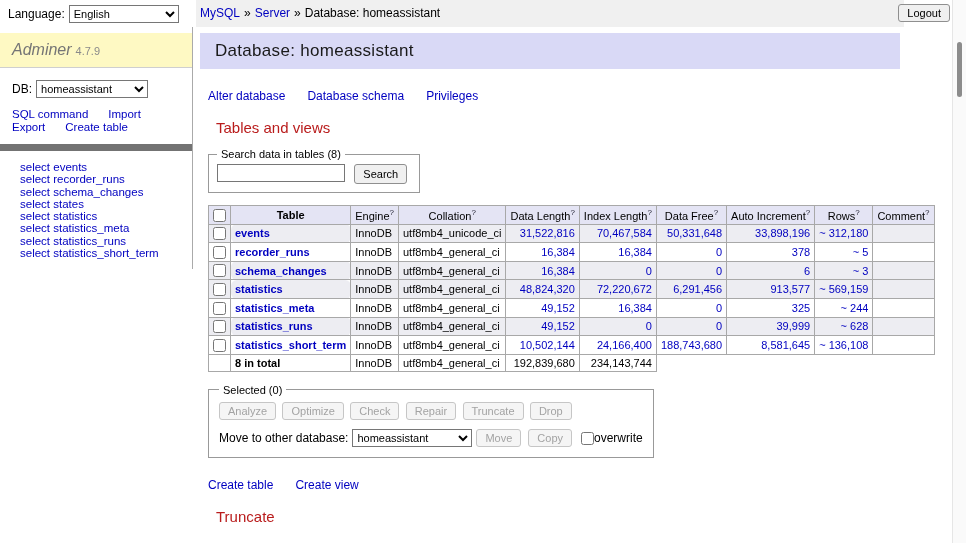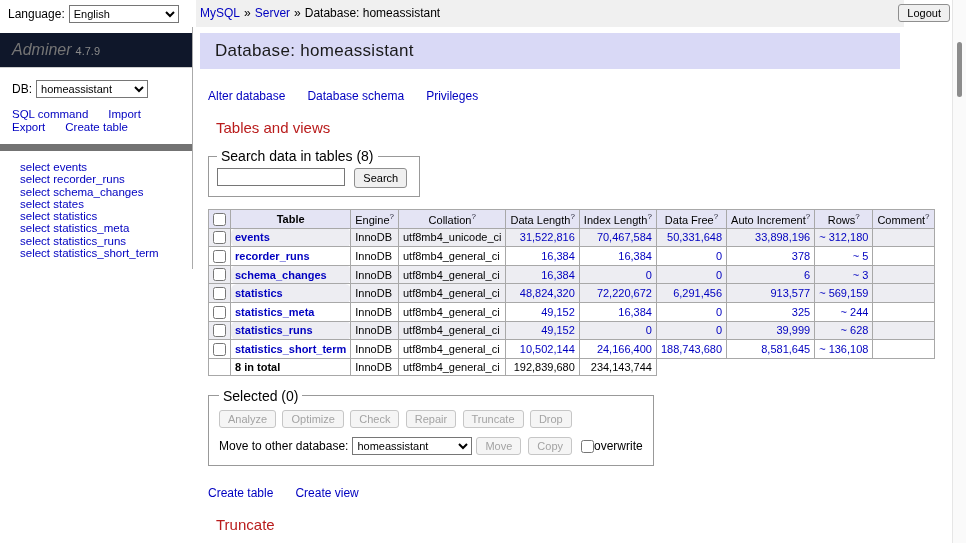--- a/index.html
+++ b/index.html
@@ -32,21 +32,21 @@
     position:absolute; top:42px; right:4px; width:5px; height:55px;
     background:#8c8c8c; border-radius:3px;
   }
 
   
   #sidebar {
     position:absolute; left:0; top:27px; width:193px;
     border-right:1px solid #aaa; background:#fff; padding-top:6px;
   }
   #sidebar h1 {
-    background:#0f172a; border-bottom:1px solid #cfcfcf;
+    background:#fef9c3; border-bottom:1px solid #cfcfcf;
     padding:8px 12px; font-size:16px; font-weight:normal;
     font-style:italic; color:#757575;
   }
   #sidebar h1 .ver { font-size:11px; font-style:normal; color:#8a8a8a; margin-left:4px; }
   #db-row { padding:12px 12px 2px; }
   #db-row select { width:112px; height:18px; font-size:11px; margin-left:4px; }
   #side-actions { padding:8px 12px 10px; border-bottom:7px solid #737373; font-size:11.5px; line-height:13px; }
   #side-actions .row a { margin-right:20px; }
   #side-tables { list-style:none; padding:10px 20px; font-size:11.5px; }
   #side-tables li { line-height:12.3px; white-space:nowrap; }
@@ -55,21 +55,21 @@
   #content { position:absolute; left:200px; top:27px; width:700px; }
   #content h2 {
     margin-top:6px; background:#d9d9f6; color:#1a1a1a;
     padding:8px 15px; font-size:17px; font-weight:normal; letter-spacing:.3px;
   }
   .nav-links { margin:20px 0 0 8px; }
   .nav-links a { margin-right:22px; }
   h3 { margin:16px 0 0 16px; font-size:15px; font-weight:normal; color:#b91c1c; }
 
   fieldset { border:1px solid #999; margin:12px 0 0 8px; padding:4px 8px 8px; }
-  legend { font-size:14px; padding:0 4px; }
+  legend { font-size:11px; padding:0 4px; }
   #search-fieldset { width:212px; }
   #search-fieldset input[type=text] { width:128px; height:18px; border:1px solid #767676; font-size:11px; padding:1px 3px; }
 
   .btn {
     font-family:inherit; font-size:11px; padding:2px 8px;
     border:1px solid #8f8f8f; background:#f0f0f0; border-radius:3px; color:#000;
   }
   .btn:disabled { color:#a3a3a3; border-color:#c6c6c6; background:#f5f5f5; }
   #search-fieldset .btn { margin-left:6px; vertical-align:top; height:20px; }
 

